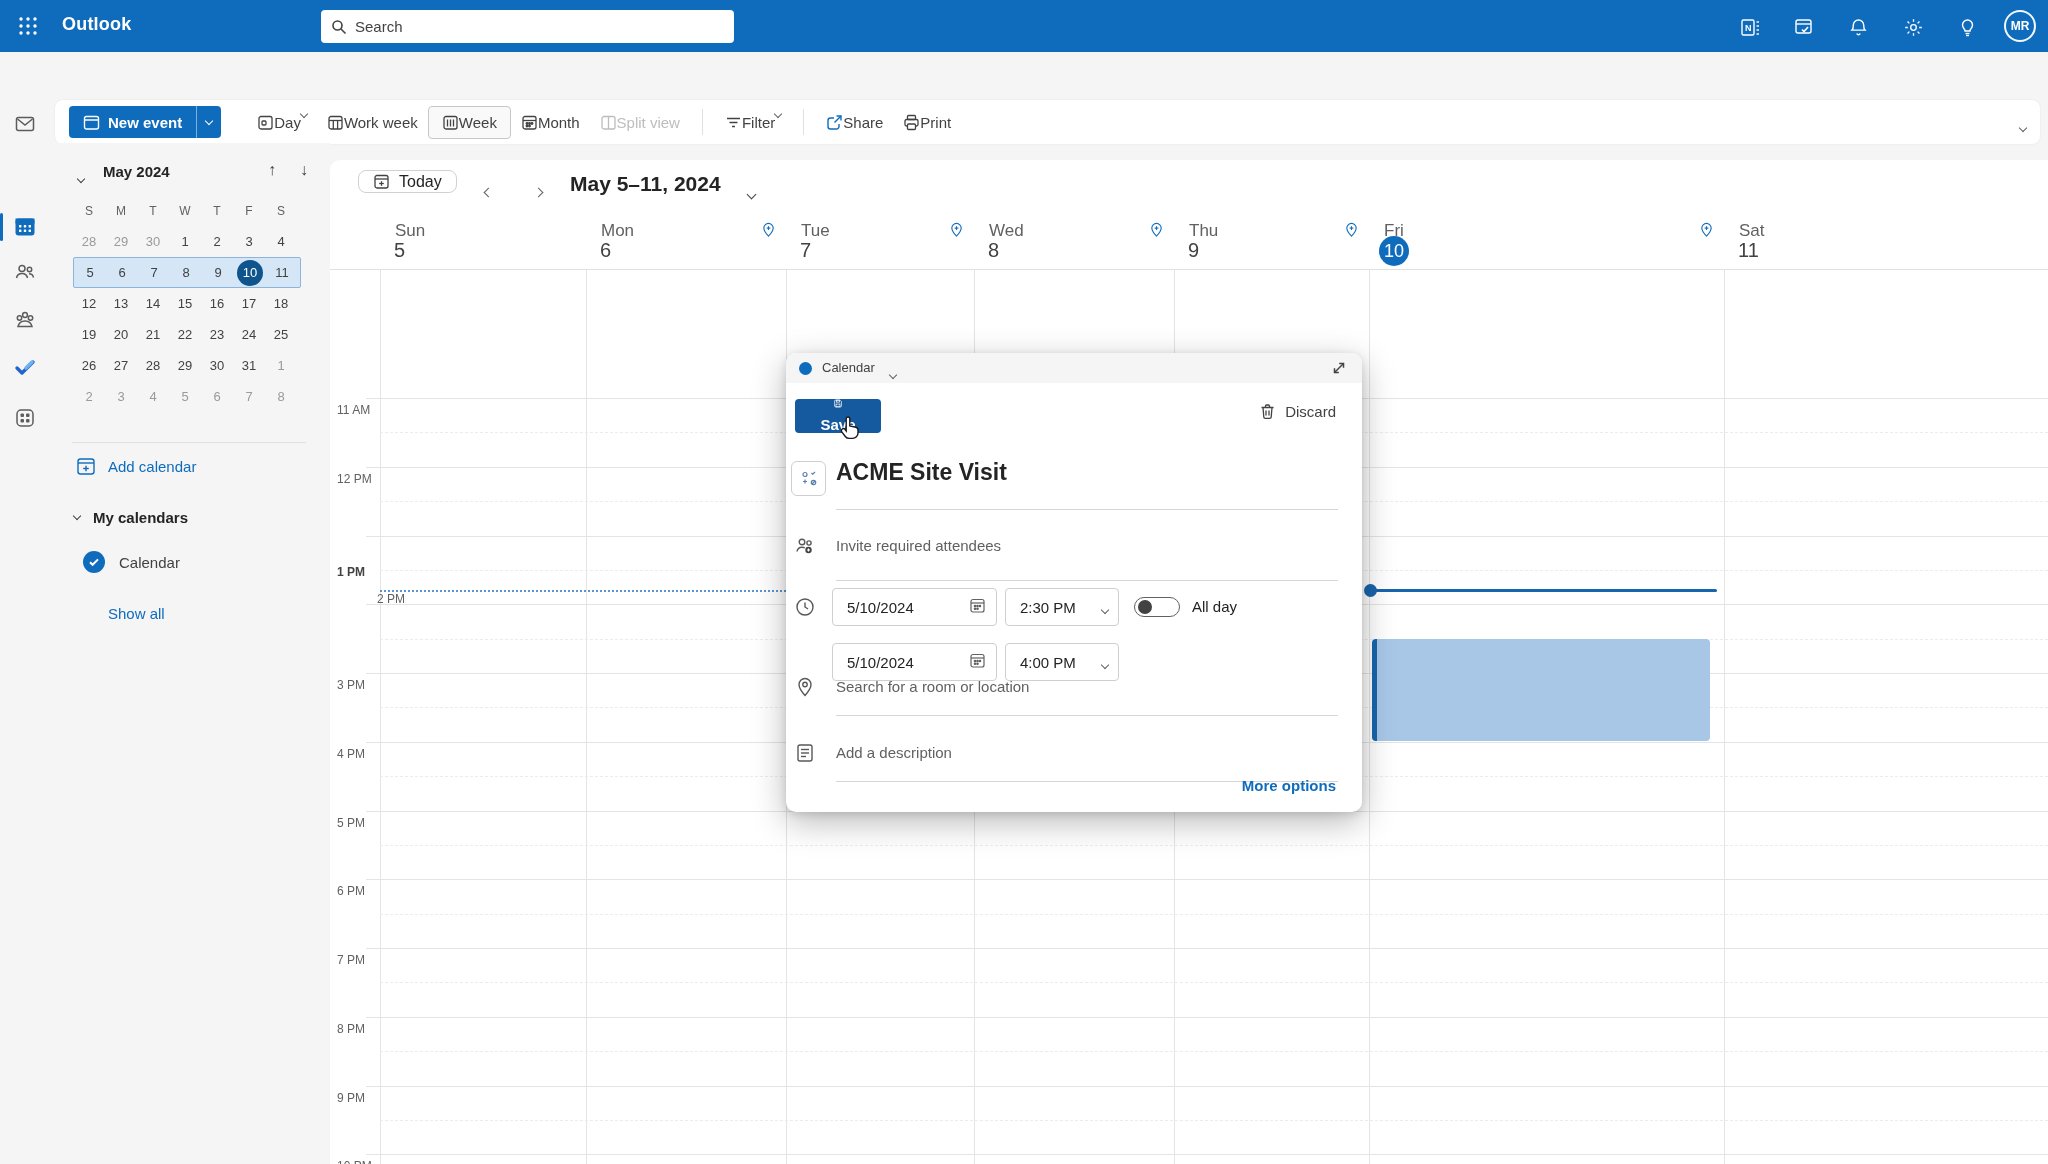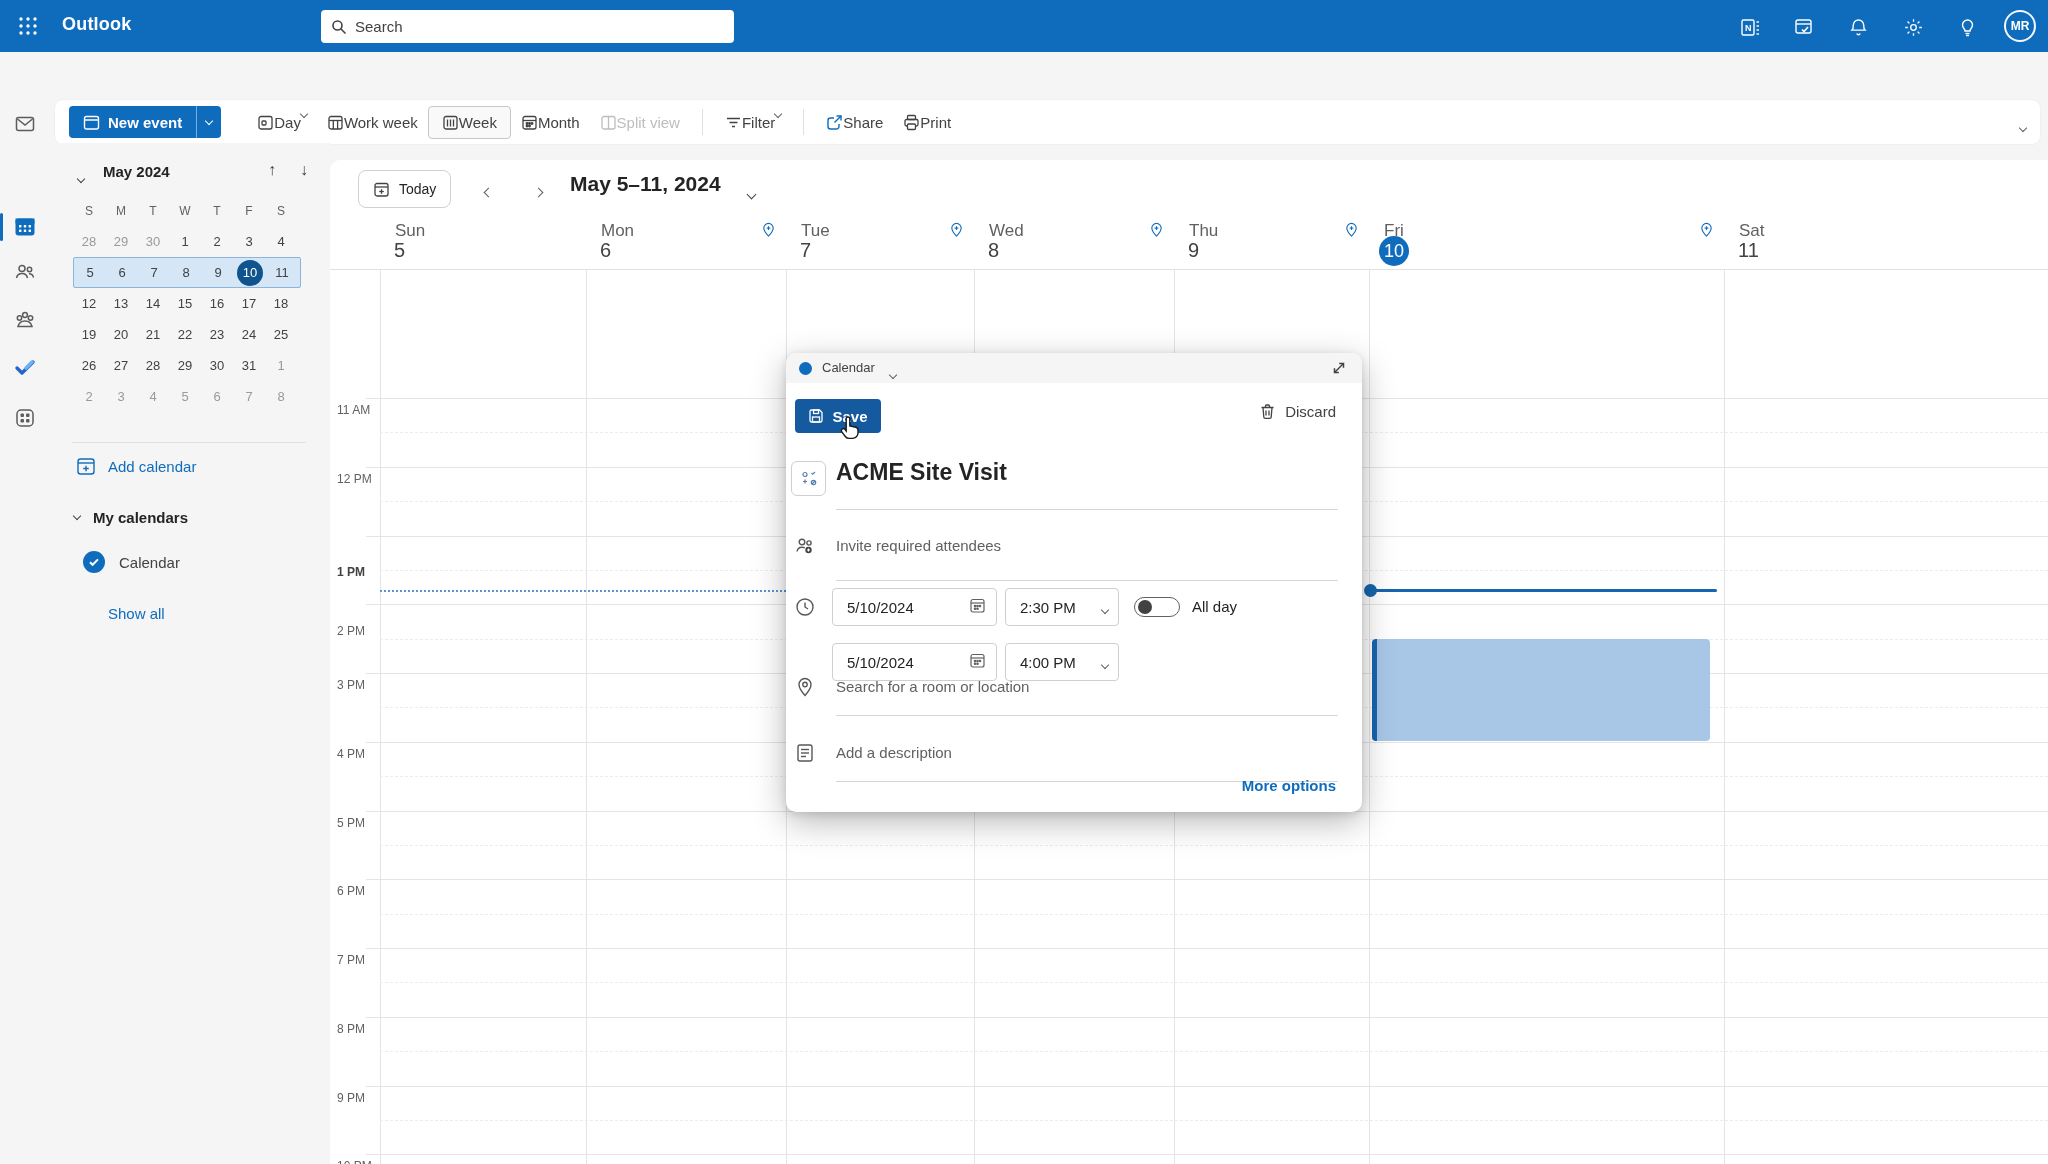--- a/index.html
+++ b/index.html
@@ -63,21 +63,21 @@
   .sb-divider{position:absolute;left:22px;right:24px;top:299px;height:1px;background:#e0e0e0;}
   .sb-link{position:absolute;display:flex;align-items:center;gap:12px;font-size:15px;color:#0f6cbd;cursor:pointer;}
   .sb-mycals{position:absolute;left:24px;top:366px;display:flex;align-items:center;gap:13px;font-size:15px;font-weight:700;color:#242424;cursor:pointer;}
   .sb-cal-item{position:absolute;left:33px;top:408px;display:flex;align-items:center;gap:14px;font-size:15px;color:#424242;cursor:pointer;}
   .chk-circle{width:22px;height:22px;border-radius:50%;background:#0f6cbd;display:flex;align-items:center;justify-content:center;color:#fff;}
   .sb-showall{position:absolute;left:58px;top:462px;font-size:15px;color:#0f6cbd;cursor:pointer;}
 
   
   .panel{position:absolute;left:330px;top:160px;right:0;bottom:0;background:#fff;border-top-left-radius:10px;z-index:4;}
   .cal-toprow{position:absolute;left:0;top:0;right:0;height:55px;}
-  .btn-today{position:absolute;left:28px;top:10px;height:38px;display:flex;align-items:center;gap:9px;padding:0 14px;border:1px solid #d1d1d1;border-radius:8px;font-size:14px;color:#242424;background:#fff;cursor:pointer;}
+  .btn-today{position:absolute;left:28px;top:10px;height:23px;display:flex;align-items:center;gap:9px;padding:0 14px;border:1px solid #d1d1d1;border-radius:8px;font-size:16px;color:#242424;background:#fff;cursor:pointer;}
   .nav-arrow{position:absolute;top:22px;color:#616161;cursor:pointer;}
   .range-title{position:absolute;left:240px;top:12px;font-size:21px;font-weight:700;color:#242424;}
   .range-chev{position:absolute;left:418px;top:24px;color:#424242;cursor:pointer;}
 
   .dayheader{position:absolute;left:0;top:55px;right:0;height:55px;border-bottom:1px solid #e1e1e1;}
   .dh-cell{position:absolute;top:0;height:55px;cursor:pointer;}
   .dh-name{position:absolute;left:15px;top:6px;font-size:17px;color:#616161;}
   .dh-num{position:absolute;left:14px;top:24px;font-size:20px;color:#424242;}
   .dh-num.today{left:10px;top:21px;width:30px;height:30px;border-radius:50%;background:#0f6cbd;color:#fff;text-align:center;line-height:30px;font-size:18px;}
   .dh-pin{position:absolute;right:10px;top:7px;color:#0f6cbd;cursor:pointer;}
@@ -93,21 +93,21 @@
   .nowline-solid{position:absolute;height:3px;background:#1765ad;border-radius:2px;}
   .now-dot{position:absolute;width:13px;height:13px;border-radius:50%;background:#1765ad;}
 
   
   .popup{position:absolute;left:786px;top:353px;width:576px;height:459px;background:#fff;border-radius:10px;box-shadow:0 10px 34px rgba(0,0,0,.28),0 2px 8px rgba(0,0,0,.12);z-index:40;}
   .pp-header{position:absolute;left:0;top:0;right:0;height:30px;background:#f5f5f5;border-radius:10px 10px 0 0;cursor:grab;}
   .pp-dot{position:absolute;left:13px;top:9px;width:13px;height:13px;border-radius:50%;background:#0f6cbd;}
   .pp-calname{position:absolute;left:36px;top:7px;font-size:13px;color:#424242;}
   .pp-cal-chev{position:absolute;left:104px;top:11px;color:#616161;cursor:pointer;}
   .pp-expand{position:absolute;right:14px;top:6px;color:#424242;cursor:pointer;}
-  .pp-save{position:absolute;left:9px;top:46px;width:86px;height:34px;background:#15599e;color:#fff;border-radius:4px;display:flex;align-items:center;justify-content:center;gap:8px;font-size:15px;font-weight:600;cursor:pointer;}
+  .pp-save{position:absolute;left:9px;top:46px;width:86px;height:34px;background:#15599e;color:#fff;border-radius:4px;display:flex;align-items:center;justify-content:center;gap:8px;font-size:15px;font-weight:600;cursor:pointer;flex-direction:column;}
   .pp-discard{position:absolute;right:26px;top:50px;display:flex;align-items:center;gap:9px;font-size:15px;color:#424242;cursor:pointer;}
   .pp-emoji{position:absolute;left:5px;top:108px;width:35px;height:35px;border:1px solid #cfcfcf;border-radius:6px;display:flex;align-items:center;justify-content:center;color:#5b7fae;cursor:pointer;}
   .pp-title{position:absolute;left:50px;top:100px;width:502px;font-size:23px;font-weight:600;color:#242424;border:none;outline:none;padding:6px 0;background:transparent;}
   .pp-line{position:absolute;left:50px;width:502px;height:1px;background:#d6d6d6;}
   .pp-rowicon{position:absolute;left:8px;color:#585858;}
   .pp-ph{position:absolute;left:50px;font-size:15px;color:#616161;cursor:text;}
   .pp-input{position:absolute;height:38px;border:1px solid #cfcfcf;border-radius:4px;display:flex;align-items:center;justify-content:space-between;padding:0 10px 0 14px;font-size:15px;color:#242424;cursor:pointer;background:#fff;}
   .pp-input .icn{color:#616161;margin-left:10px;}
   .toggle{position:absolute;width:46px;height:20px;border:1px solid #616161;border-radius:10px;background:#fff;cursor:pointer;}
   .toggle .knob{position:absolute;left:3px;top:2px;width:14px;height:14px;border-radius:50%;background:#424242;}
@@ -519,21 +519,21 @@
         <div class="hline30" style="top: 162.375px;"></div>
         <div class="hlabel" style="top: 133px;">11 AM</div>
         <div class="hline" style="top: 196.75px;"></div>
         <div class="hline30" style="top: 231.125px;"></div>
         <div class="hlabel" style="top: 201.75px;">12 PM</div>
         <div class="hline" style="top: 265.5px;"></div>
         <div class="hline30" style="top: 299.875px;"></div>
         <div class="hlabel now" style="top: 270.5px; margin-top: 24px;">1 PM</div>
         <div class="hline" style="top: 334.25px;"></div>
         <div class="hline30" style="top: 368.625px;"></div>
-        <div class="hlabel" style="top: 354px;">2 PM</div>
+        <div class="hlabel" style="top: 322px; margin-left: 40px;">2 PM</div>
         <div class="hline" style="top: 403px;"></div>
         <div class="hline30" style="top: 437.375px;"></div>
         <div class="hlabel" style="top: 408px;">3 PM</div>
         <div class="hline" style="top: 471.75px;"></div>
         <div class="hline30" style="top: 506.125px;"></div>
         <div class="hlabel" style="top: 476.75px;">4 PM</div>
         <div class="hline" style="top: 540.5px;"></div>
         <div class="hline30" style="top: 574.875px;"></div>
         <div class="hlabel" style="top: 545.5px;">5 PM</div>
         <div class="hline" style="top: 609.25px;"></div>

